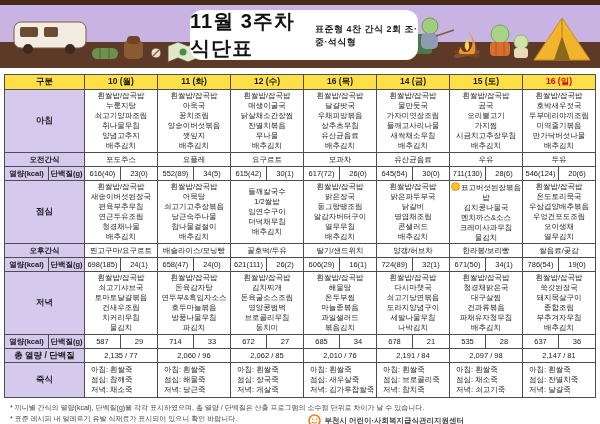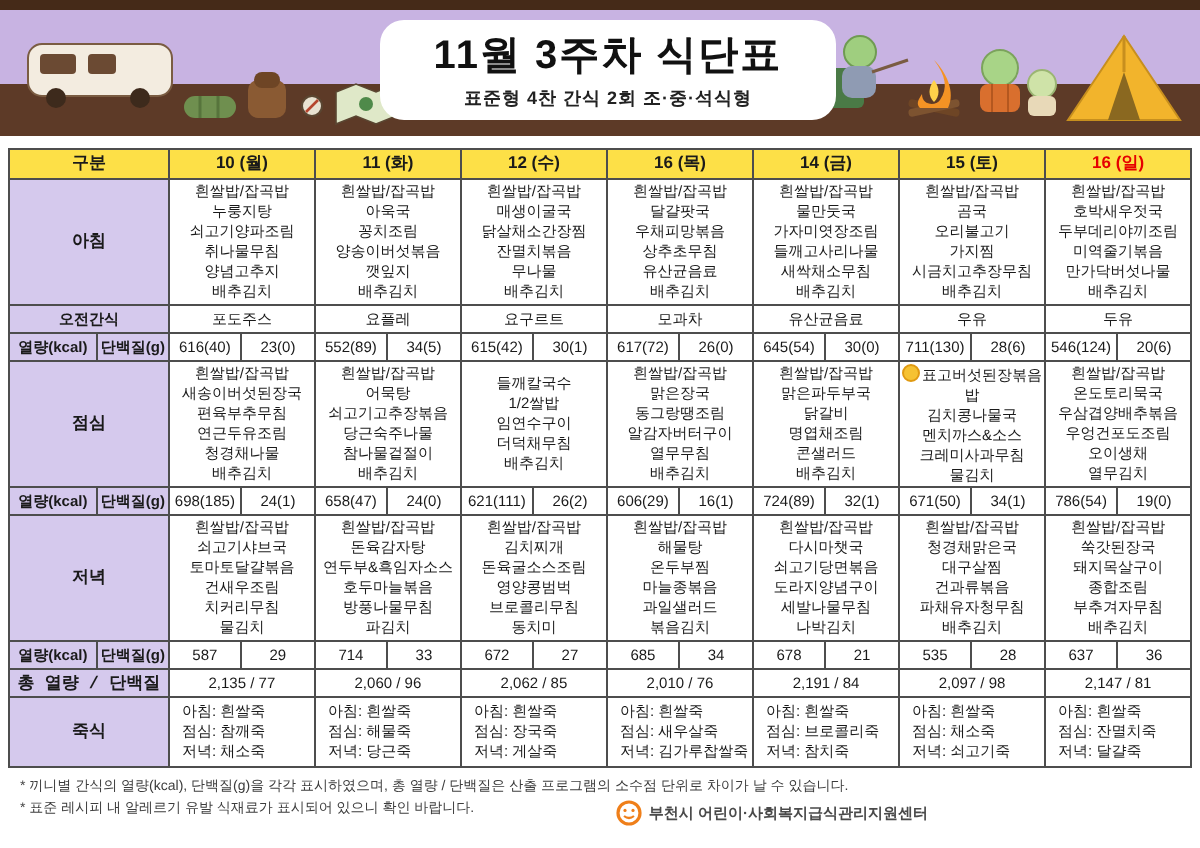--- a/index.html
+++ b/index.html
@@ -6,30 +6,30 @@
   body{
     width:600px;height:424px;overflow:hidden;position:relative;
     font-family:"Liberation Sans", sans-serif;background:#ffffff;color:#1a1a1a;
   }
   
   .banner{position:relative;width:600px;height:68px;background:#c8b3e2;}
   .banner svg{position:absolute;left:0;top:0;}
   .meta{position:absolute;left:10px;top:7px;font-size:7.5px;font-weight:bold;
         color:#4d2b24;line-height:9.5px;letter-spacing:0.2px;}
   .title-box{position:absolute;left:190px;top:10px;width:228px;height:50px;
-        background:#ffffff;border-radius:12px;display:flex;flex-direction:column;
+        background:#ffffff;border-radius:12px;display:flex;flex-direction:row;
         align-items:center;justify-content:center;z-index:3;}
   .title{font-size:20px;font-weight:bold;color:#111;letter-spacing:1px;}
   .subtitle{font-size:9px;font-weight:bold;color:#222;margin-top:2px;letter-spacing:0.5px;}
   
   table{border-collapse:collapse;table-layout:fixed;width:587px;margin:6px auto 0 auto;
         font-size:7.5px;}
   th,td{border:1px solid #4d4d4d;padding:0;text-align:center;vertical-align:middle;}
   thead th{background:#fde047;font-size:8.5px;font-weight:bold;height:14px;}
-  td.label{background:#d5c9ed;font-weight:bold;font-size:8.5px;font-family:Liberation Mono, monospace;}
+  td.label{background:#d5c9ed;font-weight:bold;font-size:8.5px;}
   td.label-kcal{background:#d5c9ed;font-weight:bold;font-size:7.5px;height:13px;margin-top:13px;}
   td.cell{background:#ffffff;}
   .row-menu td{height:62px;}
   .row-snack td{height:13px;font-size:7.5px;}
   .row-kcal td{height:13px;}
   .row-total td{height:13px;}
   .row-porridge td{height:34px;}
   .cell-menu .menu-line,.cell-porridge .menu-line{line-height:10px;}
   .cell-porridge{text-align:left;}
   .cell-porridge .menu-line{padding-left:6px;}
@@ -298,20 +298,44 @@
           </td>
           <td class="cell cell-menu" colspan="2">
             <div class="menu-line">흰쌀밥/잡곡밥</div>
             <div class="menu-line">온도토리묵국</div>
             <div class="menu-line">우삼겹양배추볶음</div>
             <div class="menu-line">우엉건포도조림</div>
             <div class="menu-line">오이생채</div>
             <div class="menu-line">열무김치</div>
           </td>
         </tr>
+        <tr class="row-snack">
+          <td class="label" colspan="2">오후간식</td>
+          <td class="cell cell-snack" colspan="2">
+            <div class="menu-line">찐고구마/요구르트</div>
+          </td>
+          <td class="cell cell-snack" colspan="2">
+            <div class="menu-line">배슬라이스/모닝빵</div>
+          </td>
+          <td class="cell cell-snack" colspan="2">
+            <div class="menu-line">꿀호떡/두유</div>
+          </td>
+          <td class="cell cell-snack" colspan="2">
+            <div class="menu-line">딸기/샌드위치</div>
+          </td>
+          <td class="cell cell-snack" colspan="2">
+            <div class="menu-line">양갱/허브차</div>
+          </td>
+          <td class="cell cell-snack" colspan="2">
+            <div class="menu-line">한라봉/보리빵</div>
+          </td>
+          <td class="cell cell-snack" colspan="2">
+            <div class="menu-line">쌀음료/곶감</div>
+          </td>
+        </tr>
         <tr class="row-kcal">
           <td class="label-kcal">열량(kcal)</td>
           <td class="label-kcal">단백질(g)</td>
           <td class="cell">698(185)</td>
           <td class="cell">24(1)</td>
           <td class="cell">658(47)</td>
           <td class="cell">24(0)</td>
           <td class="cell">621(111)</td>
           <td class="cell">26(2)</td>
           <td class="cell">606(29)</td>

